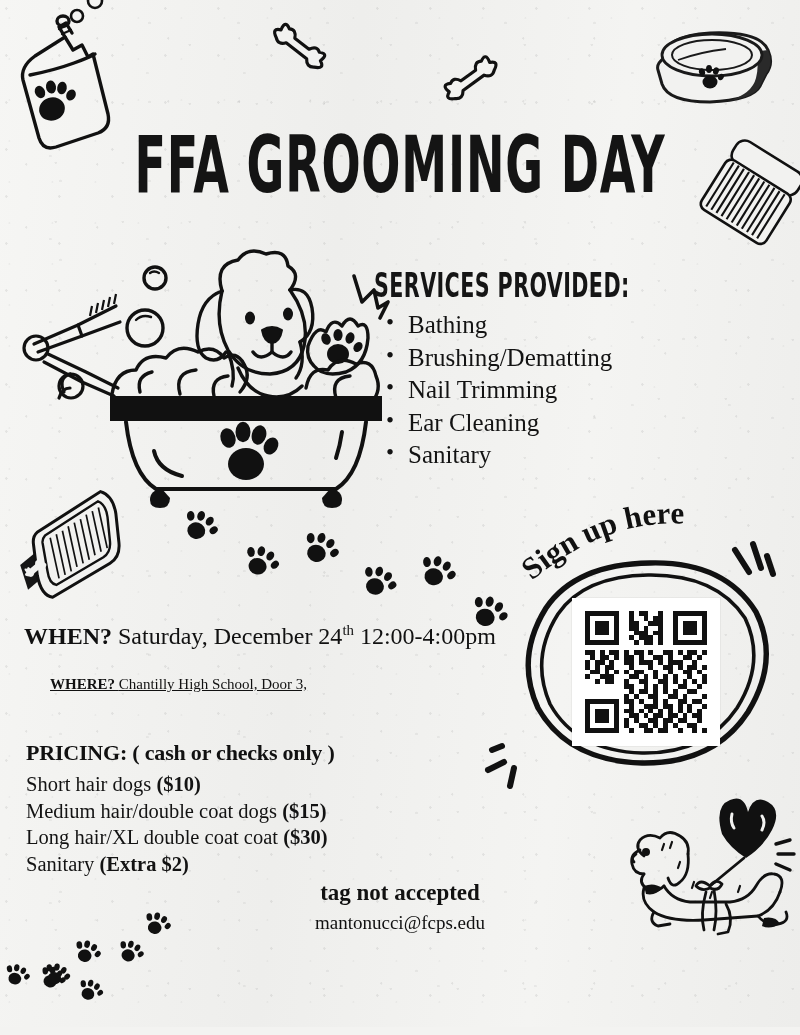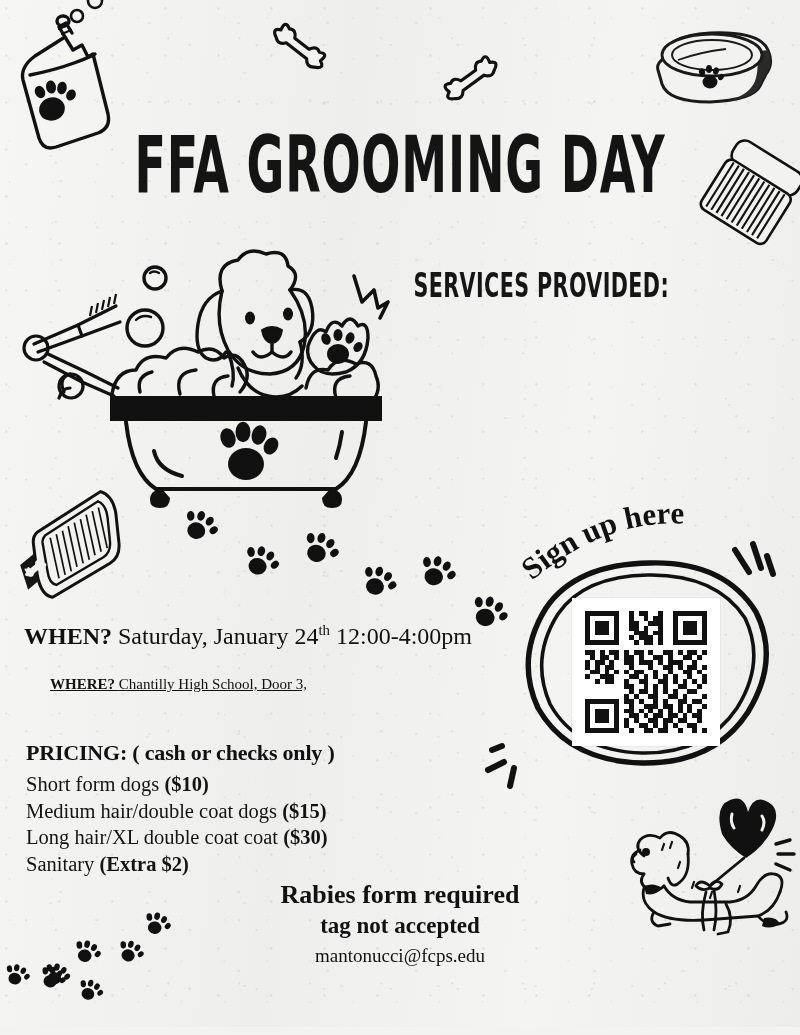--- a/index.html
+++ b/index.html
@@ -31,21 +31,21 @@
     font-family:"DejaVu Sans Condensed","Liberation Sans Narrow","Liberation Sans",sans-serif;
     font-weight:700;
     font-size:64px;line-height:1;
     letter-spacing:1px;
     transform:scaleX(.80) scaleY(1.22);
     transform-origin:center top;
     color:#141414;
   }
 
   
-  #services{position:absolute;left:406px;top:266px;width:330px;text-align:center;}
+  #services{position:absolute;left:374px;top:266px;width:330px;}
   #services h2{
     margin:0 0 10px 0;
     font-family:"DejaVu Sans Condensed","Liberation Sans Narrow","Liberation Sans",sans-serif;
     font-weight:700;font-size:28px;letter-spacing:.5px;
     transform:scaleX(.82) scaleY(1.18);transform-origin:left top;
     color:#151515;
   }
   #services ul{margin:10px 0 0 0;padding:0 0 0 34px;list-style:none;}
   #services li{
     position:relative;font-size:25px;line-height:1.30;
@@ -397,20 +397,27 @@
           <ellipse cx="32" cy="13" rx="4.2" ry="5.4" transform="rotate(34 32 13)"></ellipse>
         </g>
       </g>
     </svg>
   </div>
 
   <div id="title">FFA GROOMING DAY</div>
 
   <div id="services">
     <h2>SERVICES PROVIDED:</h2>
+    <ul>
+      <li>Bathing</li>
+      <li>Brushing/Dematting</li>
+      <li>Nail Trimming</li>
+      <li>Ear Cleaning</li>
+      <li>Sanitary</li>
+    </ul>
   </div>
 
   <div id="signupwrap">
     <div id="signuptext">
       <svg width="280" height="92" viewBox="0 0 280 92">
         <defs>
           <path id="arc" d="M18,86 Q130,-10 250,46"></path>
         </defs>
         <text>
           <textPath href="#arc" startOffset="2%">Sign up here</textPath>
@@ -601,34 +608,34 @@
       <g stroke="#111" stroke-width="6" stroke-linecap="round">
         <line x1="10" y1="20" x2="24" y2="42"></line>
         <line x1="28" y1="14" x2="36" y2="38"></line>
         <line x1="42" y1="26" x2="48" y2="44"></line>
       </g>
     </svg>
   </div>
 
   <div id="when">
     <span class="bold">WHEN?</span>
-    <span>Saturday, January 24</span><sup>th</sup>
+    <span>Saturday, December 24</span><sup>th</sup>
     <span>12:00-4:00pm</span>
   </div>
 
   <div id="where">
     <span class="bold">WHERE?</span>
     <span>Chantilly High School, Door 3,</span>
   </div>
 
   <div id="pricing">
     <h3>PRICING: ( cash or checks only )</h3>
     <div class="plist">
       <div class="prow">
-        <span>Short form dogs</span>
+        <span>Short hair dogs</span>
         <b>($10)</b>
       </div>
       <div class="prow">
         <span>Medium hair/double coat dogs</span>
         <b>($15)</b>
       </div>
       <div class="prow">
         <span>Long hair/XL double coat coat</span>
         <b>($30)</b>
       </div>
@@ -678,18 +685,17 @@
       </g>
       <g stroke="#111" stroke-width="3.4" stroke-linecap="round">
         <line x1="158" y1="62" x2="172" y2="58"></line>
         <line x1="160" y1="72" x2="176" y2="72"></line>
         <line x1="158" y1="82" x2="172" y2="88"></line>
       </g>
     </svg>
   </div>
 
   <div id="footer">
-    <div class="f1">Rabies form required</div>
     <div class="f3">tag not accepted</div>
     <div class="f4">mantonucci@fcps.edu</div>
   </div>
 
 </div>
 
 </body></html>

